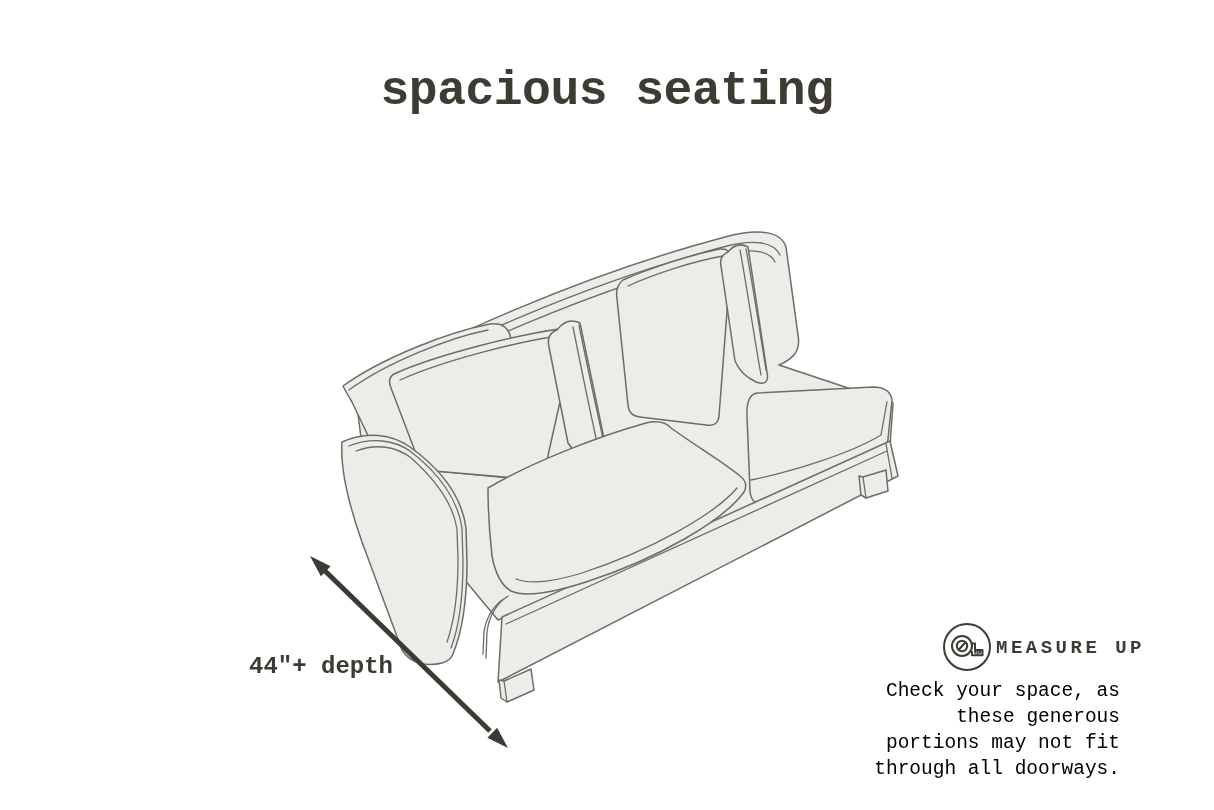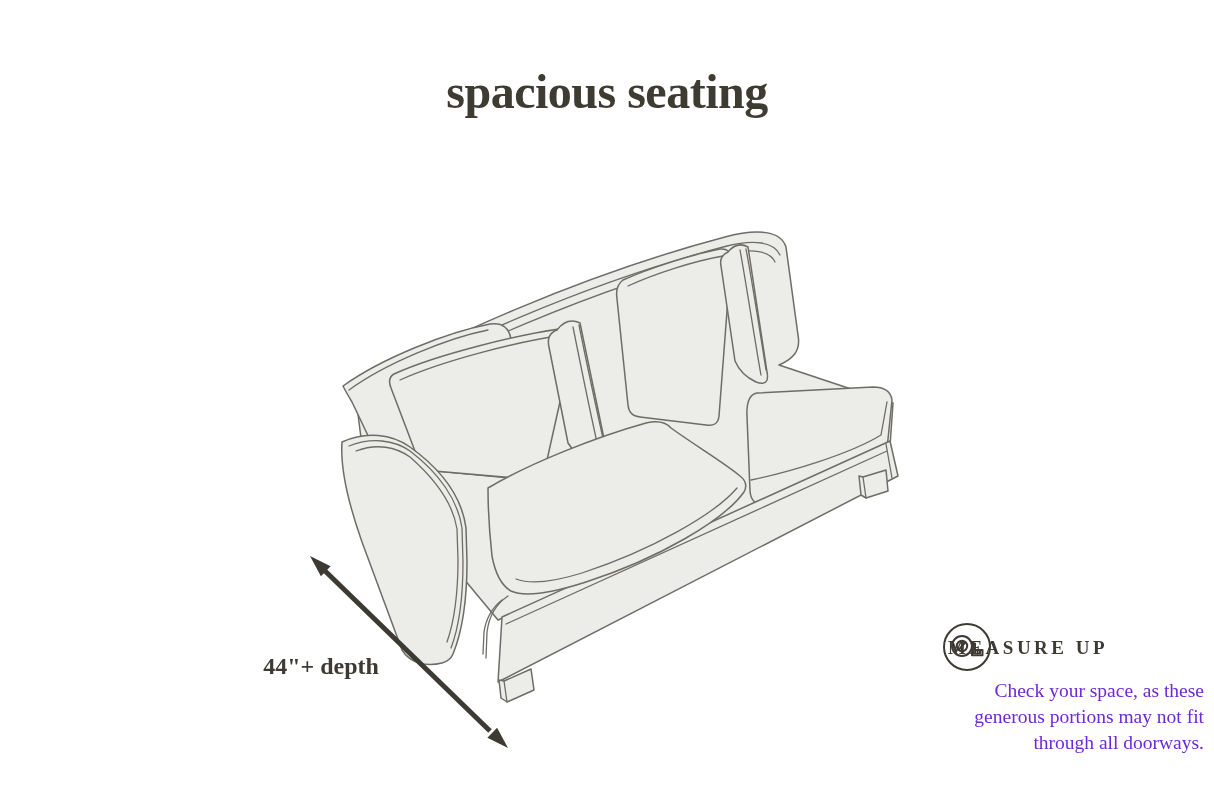--- a/index.html
+++ b/index.html
@@ -1,20 +1,20 @@
 <!DOCTYPE html>
 <html><head>
 <meta charset="utf-8">
 <style>
   html,body{margin:0;padding:0;background:#ffffff;}
   .page{
     position:relative;
     width:1214px;height:810px;
     background:#ffffff;
-    font-family:Liberation Serif, serif;
+    font-family:Liberation Mono, monospace;
     color:#3E3B33;
     overflow:hidden;
   }
   .title{
     position:absolute;top:64px;left:0;width:1214px;
     text-align:center;
     font-size:48px;font-weight:bold;letter-spacing:-0.5px;
     color:#3E3B33;
   }
   .intro{
@@ -25,29 +25,29 @@
   }
   .sofa-svg{position:absolute;left:330px;top:220px;width:620px;height:500px;}
   .arrow-svg{position:absolute;left:290px;top:540px;width:235px;height:225px;}
   .depth-label{
     position:absolute;left:246px;top:653px;width:150px;
     text-align:center;
     font-size:24px;font-weight:bold;color:#3D3A33;
   }
   .measure-icon{position:absolute;left:941px;top:621px;width:52px;height:52px;}
   .measure-heading{
-    position:absolute;left:948px;top:637px;
+    position:absolute;left:996px;top:637px;
     font-size:19px;font-weight:bold;letter-spacing:3.5px;
     color:#3D3A33;white-space:nowrap;
   }
   .measure-body{
-    position:absolute;left:940px;top:678px;width:264px;
+    position:absolute;left:856px;top:678px;width:264px;
     text-align:right;
     font-size:19.5px;line-height:26px;
-    color:#6d28d9;
+    color:#000000;
   }
   .lineart{fill:#ECECE9;stroke:#6E6C67;stroke-width:1.5;stroke-linejoin:round;stroke-linecap:round;}
   .lineline{fill:none;stroke:#6E6C67;stroke-width:1.3;stroke-linejoin:round;stroke-linecap:round;}
   .dimline{stroke:#3D3A33;stroke-width:5;}
   .dimhead{fill:#3D3A33;}
   .tape{fill:none;stroke:#3D3A33;stroke-width:2;stroke-linecap:round;stroke-linejoin:round;}
 </style>
 </head>
 <body>
 

